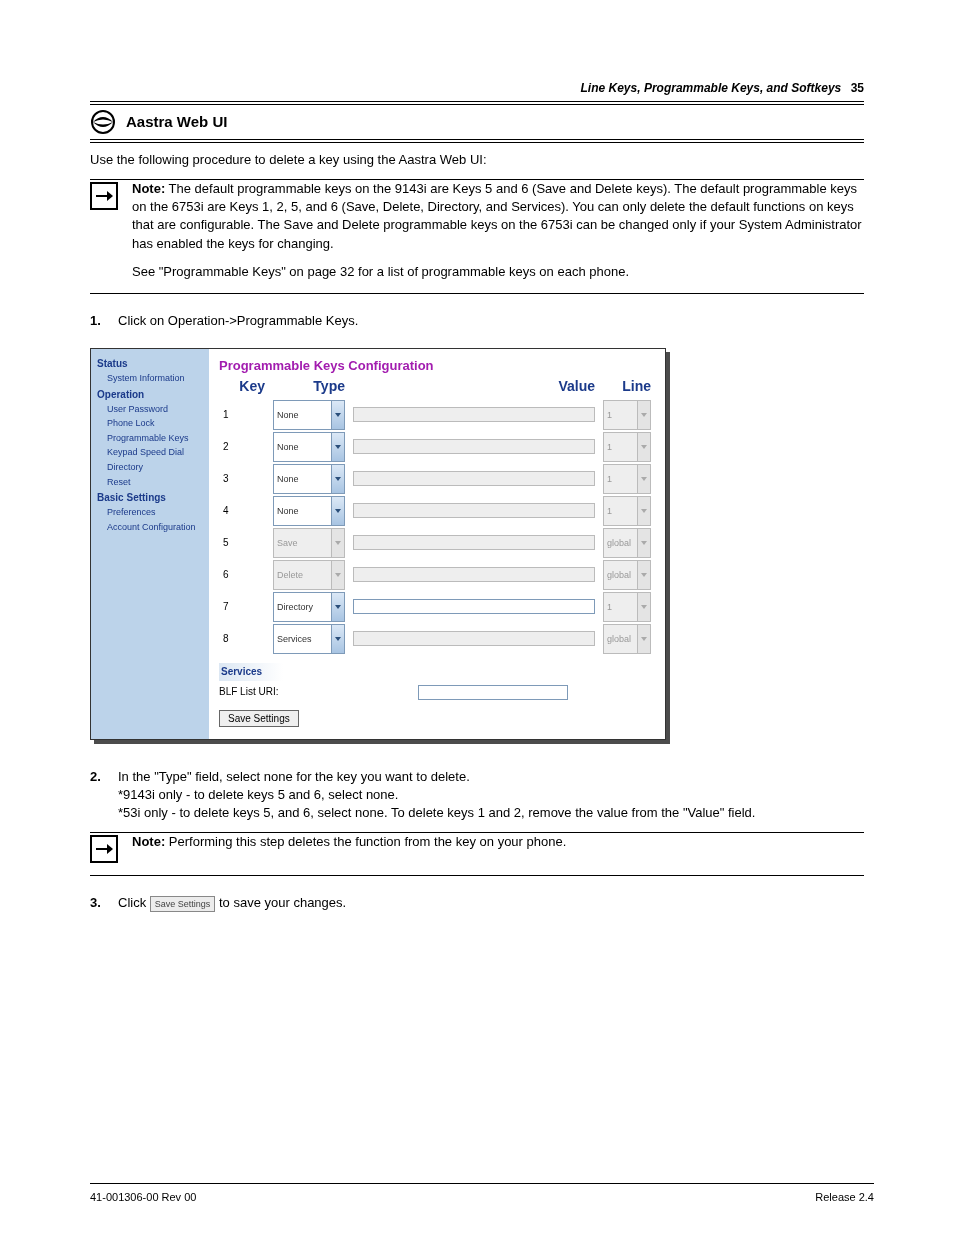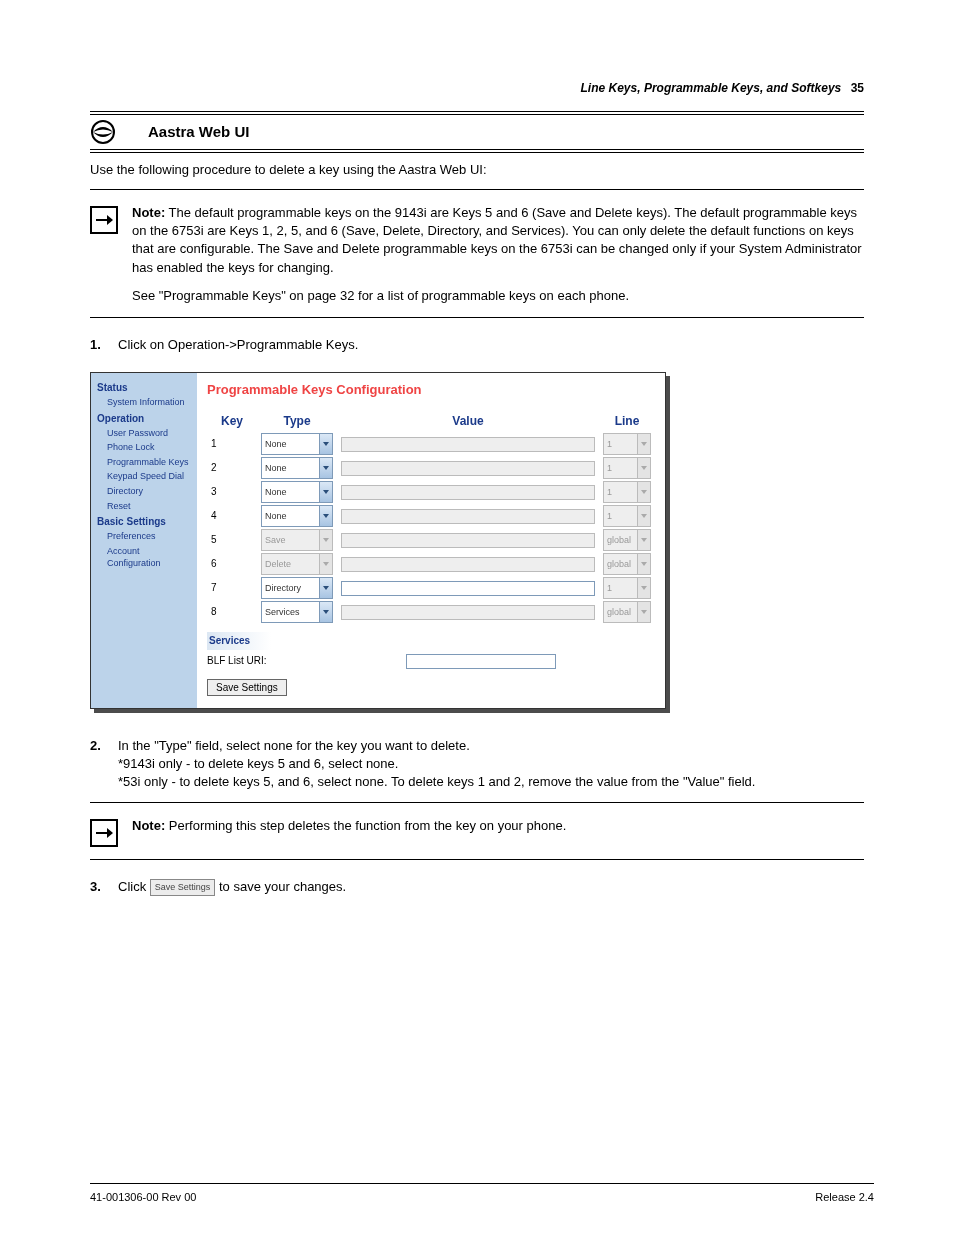--- a/index.html
+++ b/index.html
@@ -14,43 +14,43 @@
   .page {
     width: 954px;
     margin: 0 auto;
     padding: 80px 90px 40px 90px;
     position: relative;
     min-height: 1235px;
   }
   .header-right {
     text-align: right;
     font-size: 12px;
-    margin-bottom: 14px;
+    margin-bottom: 4px;
   }
   .header-right .title { font-style: italic; font-weight: bold; }
   .pg { font-weight: bold; margin-left: 6px; }
 
   .sect-row {
     display: flex;
     align-items: center;
     border-top: 4px double #000;
     border-bottom: 4px double #000;
     padding: 4px 0;
     gap: 10px;
     margin-bottom: 8px;
   }
   .sect-icon { width: 26px; height: 26px; }
-  .sect-label { font-weight: bold; font-size: 15px; margin-left: 22px; }
+  .sect-label { font-weight: bold; font-size: 15px; }
 
   .intro { margin: 4px 0 10px 0; }
 
   .note-block {
     border-top: 1px solid #000;
     border-bottom: 1px solid #000;
-    padding: 14px 0 12px 0;
+    padding: 0 0 12px 0;
     margin: 10px 0 18px 0;
     display: flex;
     gap: 14px;
     align-items: flex-start;
   }
   .note-icon {
     width: 28px; height: 28px; border: 2px solid #000;
     display: flex; align-items: center; justify-content: center;
     flex: 0 0 28px; margin-top: 2px;
   }
@@ -64,41 +64,41 @@
   .ui-shot {
     width: 576px;
     margin: 18px 0 28px 0;
     border: 1px solid #333;
     box-shadow: 4px 4px 0 rgba(0,0,0,0.7);
     display: flex;
     background: #fff;
     font-size: 10px;
   }
   .ui-sidebar {
-    width: 106px;
+    width: 118px;
     background: #bcd3ea;
     padding: 6px 4px 30px 6px;
   }
   .ui-sidebar .grp { color: #1b3a8a; font-weight: bold; font-size: 10px; margin-top: 2px; }
   .ui-sidebar .itm { color: #1b3a8a; font-size: 9px; margin-left: 10px; padding: 1px 0; cursor: pointer; }
 
   .ui-main { flex: 1; padding: 8px 10px 12px 10px; }
-  .ui-title { color: #ef4444; font-weight: bold; font-size: 13px; margin-bottom: 12px; }
+  .ui-title { color: #a21caf; font-weight: bold; font-size: 13px; margin-bottom: 0; }
   .ui-table { width: 100%; border-collapse: collapse; }
   .ui-table th {
-    text-align: center; color: #1b3a8a; font-weight: bold; font-size: 12px;
+    text-align: right; color: #1b3a8a; font-weight: bold; font-size: 14px;
     padding: 2px 4px;
   }
   .ui-table td { padding: 1px 4px; vertical-align: middle; }
   .ui-table td.key { width: 50px; }
   .ui-table td.type { width: 80px; }
   .ui-table td.val { width: auto; }
   .ui-table td.line { width: 56px; }
 
-  .sel-wrap { display: flex; height: 22px; }
+  .sel-wrap { display: flex; height: 30px; }
   .sel-box {
     flex: 1; border: 1px solid #7e9ab8; background: #fff;
     padding: 0 3px; font-size: 9px; color: #333;
     display: flex; align-items: center; overflow: hidden;
   }
   .sel-box.dis { background: #eee; color: #999; border-color: #bbb; }
   .sel-btn {
     width: 13px; border: 1px solid #7e9ab8; border-left: none;
     background: linear-gradient(#dbe8f6,#a8c4e2);
     display: flex; align-items: center; justify-content: center;

